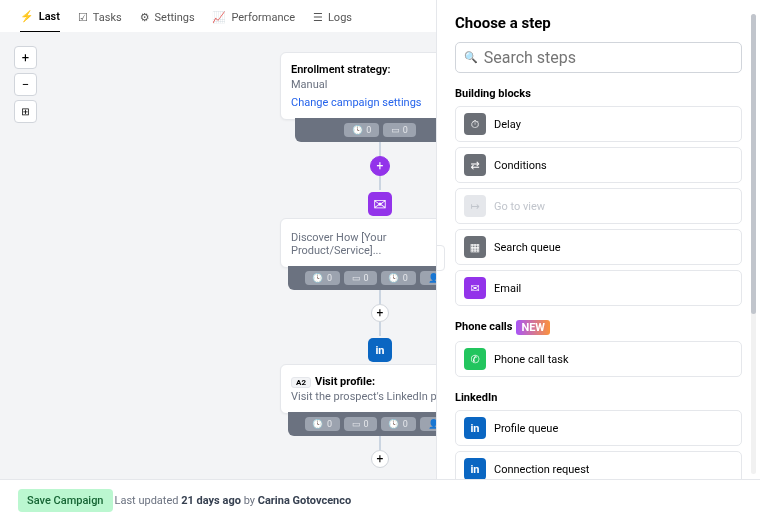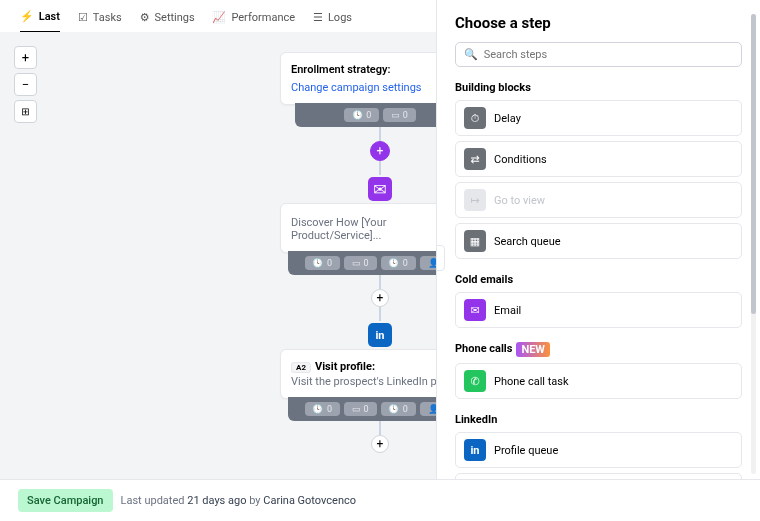--- a/index.html
+++ b/index.html
@@ -25,37 +25,37 @@
 .line { width:2px; height:14px; background:#cbd5e1; }
 .plusbtn { width:18px; height:18px; border-radius:50%; background:#fff; border:1px solid #d1d5db; font-size:12px; display:flex; align-items:center; justify-content:center; cursor:pointer; }
 .plusbtn.purple { background:#9333ea; border-color:#9333ea; color:#fff; width:20px; height:20px; }
 .iconbox { width:24px; height:24px; border-radius:5px; display:flex; align-items:center; justify-content:center; color:#fff; margin:2px 0; }
 .iconbox.purple{background:#9333ea}.iconbox.blue{background:#0a66c2}
 
 
 .panel { position:absolute; top:0; right:0; width:324px; height:100%; background:#fff; border-left:1px solid #e5e7eb; padding:14px 18px; overflow-y:auto; }
 .panel h1 { font-size:15px; font-weight:700; margin-bottom:10px; }
 .search { display:flex; align-items:center; gap:6px; border:1px solid #d1d5db; border-radius:5px; padding:5px 8px; font-size:11px; color:#9ca3af; }
-.search input { border:none; outline:none; flex:1; font-size:11px; }
+.search input { border:none; outline:none; flex:1; font-size:16px; }
 .section-title { font-size:11px; font-weight:700; margin:14px 0 6px; }
 .badge-new { display:inline-block; background:linear-gradient(90deg,#a855f7,#fb923c); color:#fff; font-size:11px; font-weight:700; padding:1px 5px; border-radius:3px; margin-left:4px; vertical-align:middle; }
 .step { display:flex; align-items:center; gap:8px; border:1px solid #e5e7eb; border-radius:5px; padding:6px 8px; margin-bottom:5px; font-size:11px; cursor:pointer; }
 .step.disabled { color:#c1c5cc; }
 .sicon { width:22px; height:22px; border-radius:4px; display:flex; align-items:center; justify-content:center; color:#fff; font-size:11px; flex-shrink:0;}
 .sicon.gray{background:#6b6f76}.sicon.dis{background:#e5e7eb;color:#c1c5cc}.sicon.purple{background:#9333ea}.sicon.green{background:#22c55e}.sicon.blue{background:#0a66c2}
 .scrolltrack { position:absolute; top:14px; right:4px; width:5px; height:460px; background:#f1f1f1; border-radius:3px; }
 .scrollthumb { width:5px; height:300px; background:#c1c5cc; border-radius:3px; }
 
 .collapse { position:absolute; top:245px; left:-12px; width:20px; height:26px; background:#fff; border:1px solid #e5e7eb; border-radius:4px; display:flex; align-items:center; justify-content:center; font-size:11px; color:#6b7280; cursor:pointer; }
 
 
-.footer { position:absolute; bottom:0; left:0; right:0; height:42px; border-top:1px solid #e5e7eb; display:flex; align-items:center; gap:8px; padding:0 18px; font-size:11px; background:#fff;}
+.footer { position:absolute; bottom:0; left:0; right:0; height:42px; border-top:1px solid #e5e7eb; display:flex; align-items:center; gap:2px; padding:0 18px; font-size:11px; background:#fff;}
 .savebtn { background:#bbf7d0; color:#166534; padding:5px 9px; border-radius:4px; font-weight:500; cursor:pointer; }
 .footer .meta { color:#6b7280; }
-.footer .meta b { color:#374151; font-weight:400; }
+.footer .meta b { color:#374151; font-weight:700; }
 </style>
 </head>
 <body>
 
 <div class="tabbar">
   <div class="tab active">
     <span>⚡</span>
     <span>Last</span>
   </div>
   <div class="tab">
@@ -80,20 +80,21 @@
   <div class="zoom">
     <div class="zbtn">+</div>
     <div class="zbtn">−</div>
     <div class="zbtn" style="font-size:10px;">⊞</div>
   </div>
 
   <div class="flow">
 
     <div class="card" style="margin-top:20px;">
       <div class="title">Enrollment strategy:</div>
+      <div class="sub">Manual</div>
       <div class="link">Change campaign settings</div>
     </div>
     <div class="stats">
       <div class="stat">
           <span>🕓</span>
           <span>0</span>
         </div>
       <div class="stat">
           <span>▭</span>
           <span>0</span>
@@ -179,21 +180,20 @@
     </div>
   <div class="step disabled">
       <div class="sicon dis">↦</div>
       <span>Go to view</span>
     </div>
   <div class="step">
       <div class="sicon gray">▦</div>
       <span>Search queue</span>
     </div>
 
-  <div class="section-title">Cold emails</div>
   <div class="step">
       <div class="sicon purple">✉</div>
       <span>Email</span>
     </div>
 
   <div class="section-title"><span>Phone calls</span><span class="badge-new">NEW</span></div>
   <div class="step">
       <div class="sicon green">✆</div>
       <span>Phone call task</span>
     </div>

